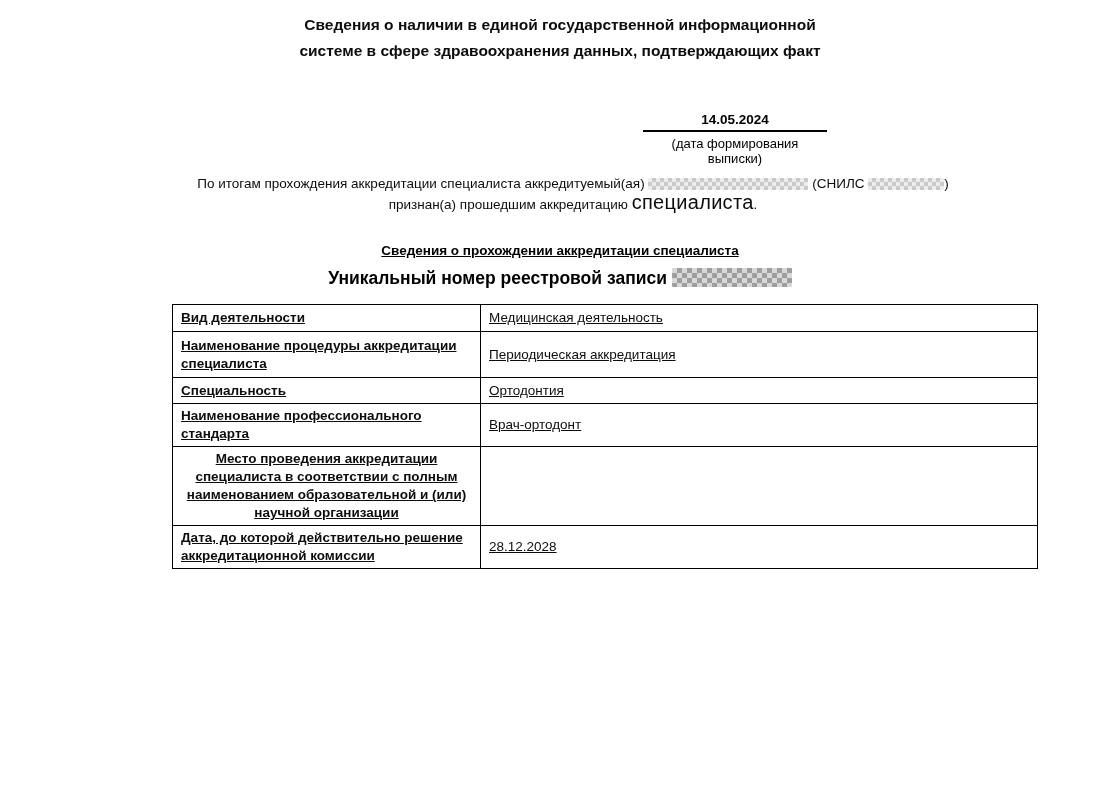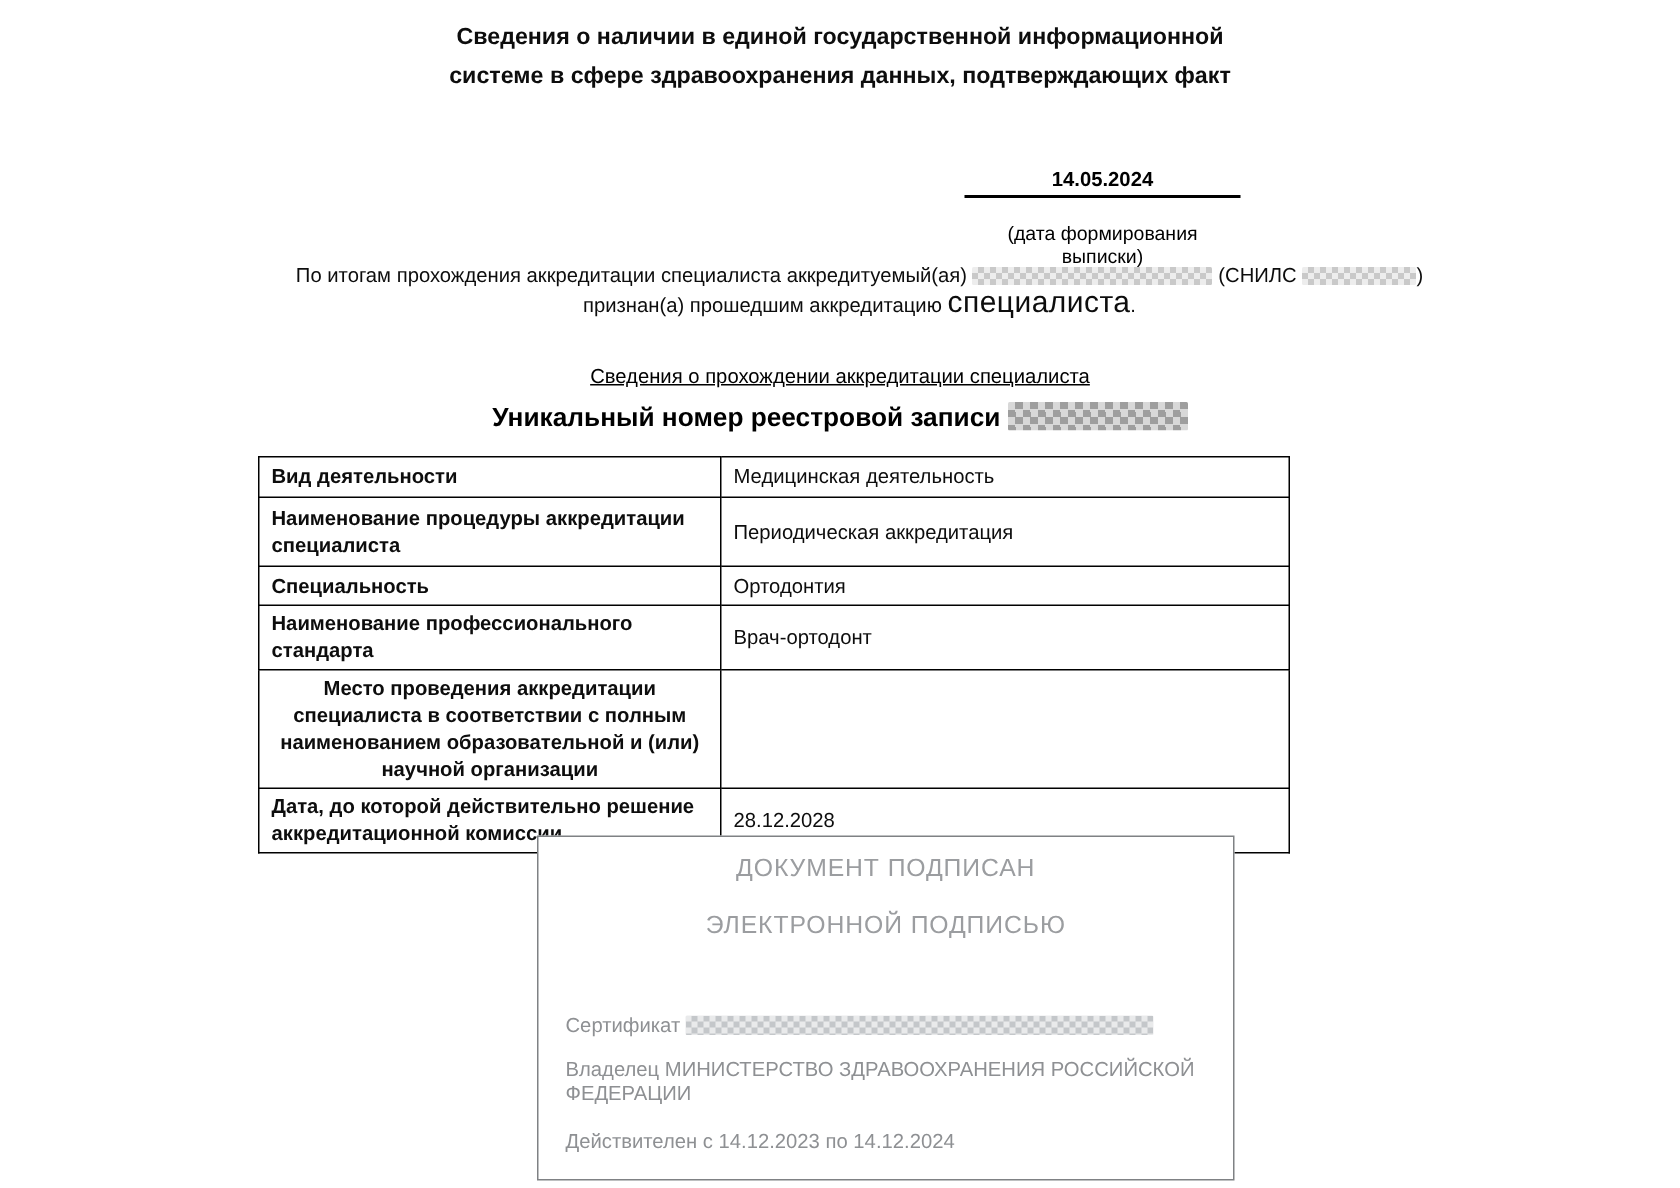--- a/index.html
+++ b/index.html
@@ -35,21 +35,21 @@
     font-size: 13.5px;
   }
   .date-value {
     display: block;
     font-weight: bold;
     padding-bottom: 3px;
     border-bottom: 2px solid #000;
   }
   .date-caption {
     display: block;
-    padding-top: 16px;
+    padding-top: 4px;
     font-size: 13px;
   }
 
   
   .intro {
     position: absolute;
     top: 175px; left: 0;
     width: 100%;
     text-align: center;
     font-size: 13.5px;
@@ -62,21 +62,21 @@
     letter-spacing: 0.3px;
   }
 
   
   .section-heading {
     position: absolute;
     top: 243px; left: 0;
     width: 100%;
     text-align: center;
     font-size: 13.5px;
-    font-weight: normal;
+    font-weight: bold;
     text-decoration: underline;
   }
 
   
   .registry-line {
     position: absolute;
     top: 268px; left: 0;
     width: 100%;
     text-align: center;
     font-size: 17.5px;
@@ -101,24 +101,25 @@
   .px-cert    {
     width: 312px; height: 13px; vertical-align: -2px;
     background: repeating-conic-gradient(#c4c7ca 0% 25%, #e9eaeb 0% 50%);
     background-size: 8px 8px;
   }
 
   
   .acc-table {
     position: absolute;
     top: 304px; left: 172px;
-    width: 688px;
+    width: 866px;
     border-collapse: collapse;
     font-size: 13.5px;
     color: #0d0d0d;
+    text-decoration: underline;
   }
   .acc-table td {
     border: 1.5px solid #000;
     padding: 3px 8px;
     vertical-align: middle;
     line-height: 18px;
   }
   .acc-table td.label { width: 308px; font-weight: bold; }
   .acc-table tr.r1 td { height: 27px; }
   .acc-table tr.r2 td { height: 46px; }
@@ -214,24 +215,14 @@
         <td class="label">Место проведения аккредитации специалиста в соответствии с полным наименованием образовательной и (или) научной организации</td>
         <td class="value"></td>
       </tr>
       <tr class="r6">
         <td class="label">Дата, до которой действительно решение аккредитационной комиссии</td>
         <td class="value">28.12.2028</td>
       </tr>
     </tbody>
   </table>
 
-  <div class="sig-box">
-    <div class="sig-header-line sig-line1">ДОКУМЕНТ ПОДПИСАН</div>
-    <div class="sig-header-line sig-line2">ЭЛЕКТРОННОЙ ПОДПИСЬЮ</div>
-    <div class="sig-text sig-cert">
-      <span>Сертификат</span>
-      <span class="px px-cert"></span>
-    </div>
-    <div class="sig-text sig-owner">Владелец МИНИСТЕРСТВО ЗДРАВООХРАНЕНИЯ РОССИЙСКОЙ ФЕДЕРАЦИИ</div>
-    <div class="sig-text sig-validity">Действителен с 14.12.2023 по 14.12.2024</div>
-  </div>
 
 </div>
 
 </body></html>

